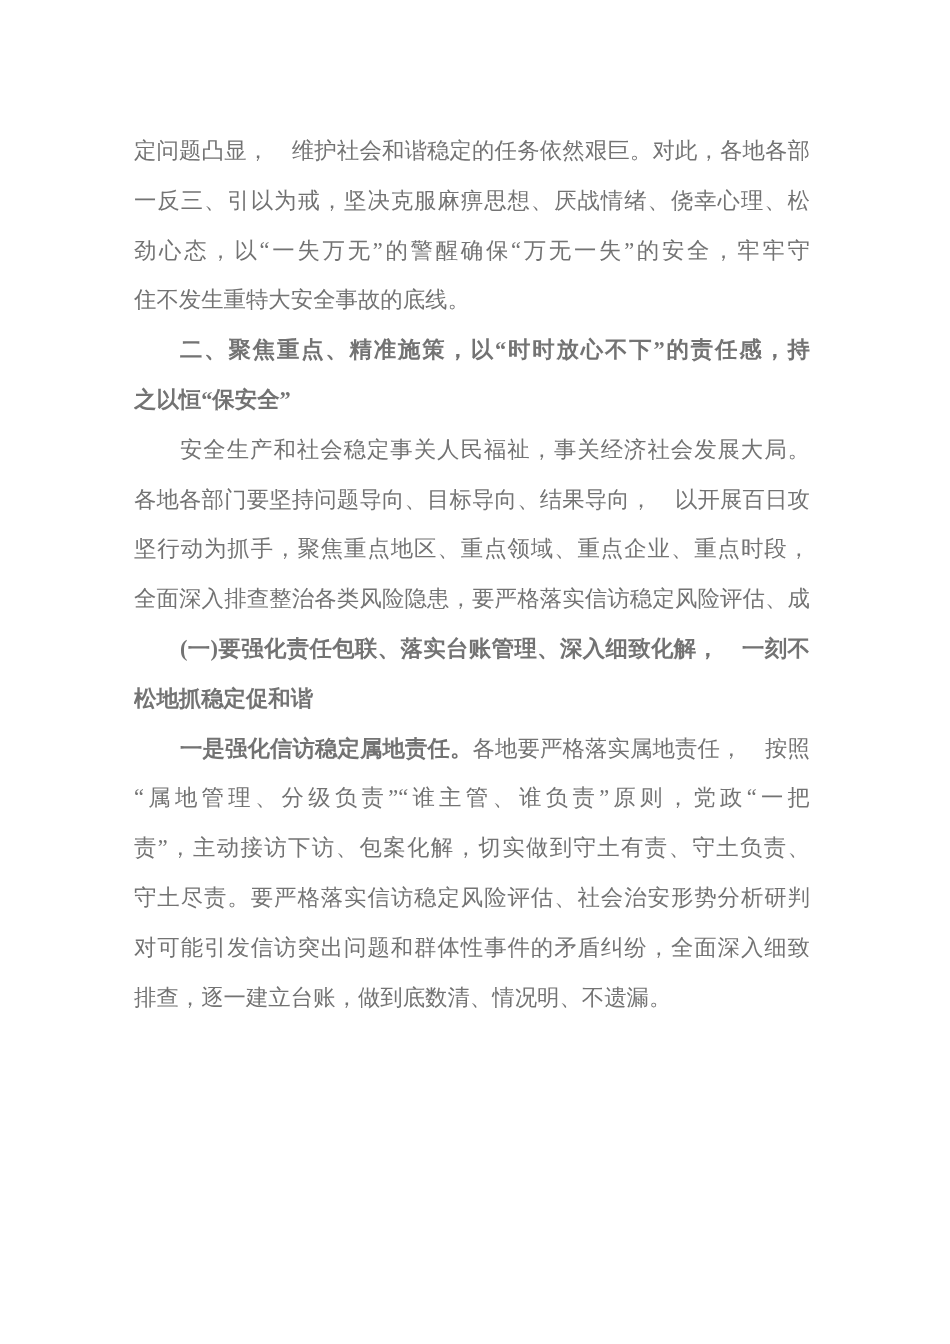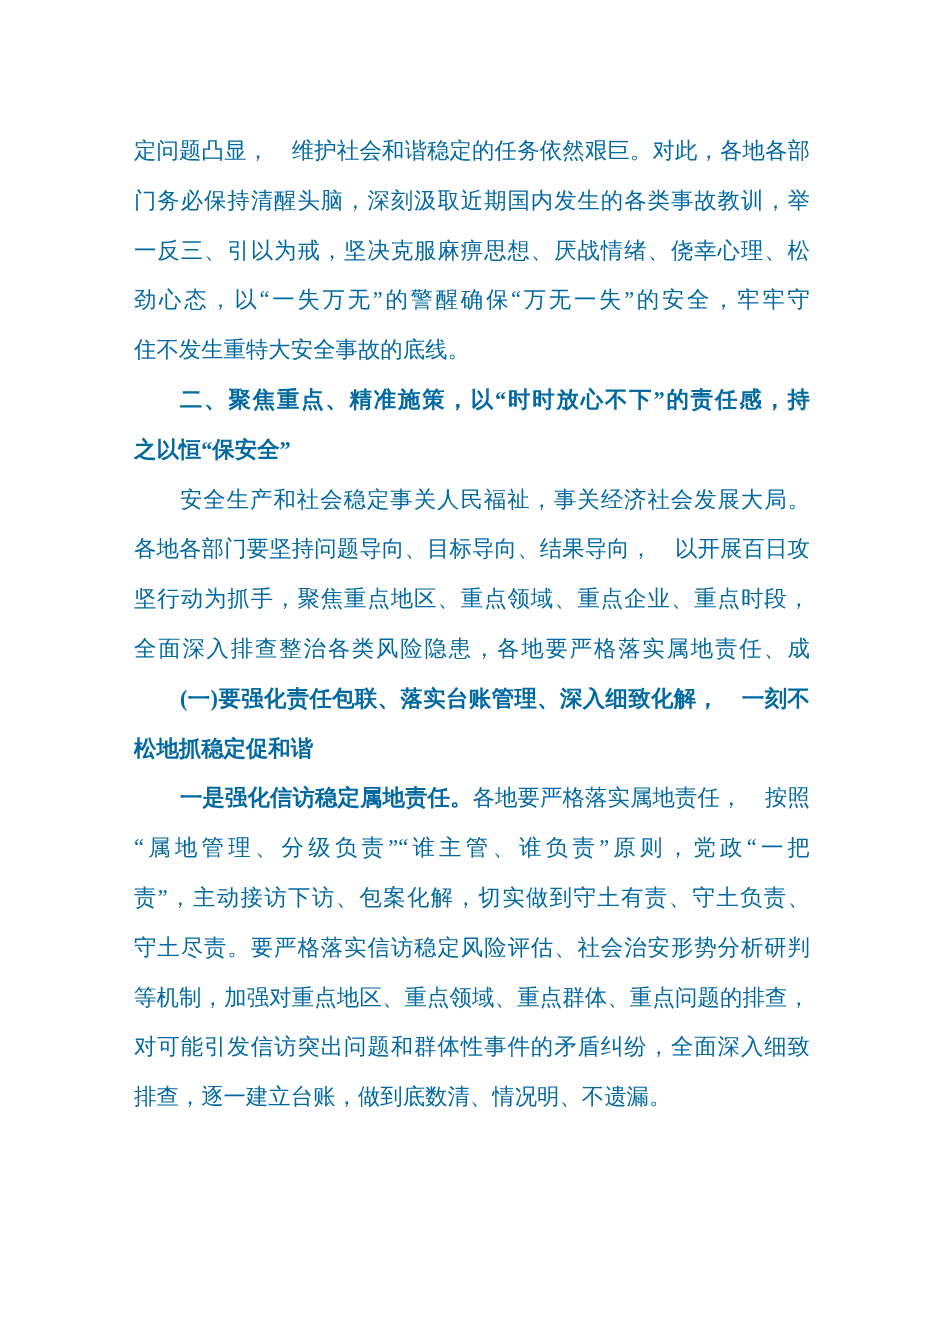--- a/index.html
+++ b/index.html
@@ -18,21 +18,21 @@
     position: absolute;
     left: 134px;
     top: 126px;
     width: 676px;
   }
   .line {
     height: 49.8px;
     line-height: 49.8px;
     font-family: "Liberation Serif", serif;
     font-size: 22.4px;
-    color: #0369a1;
+    color: #737373;
     text-align: justify;
     text-align-last: justify;
     overflow: hidden;
     letter-spacing: 0;
   }
   .line.last {
     text-align: right;
     text-align-last: left;
   }
   .line.indent {
@@ -44,33 +44,31 @@
   .run.bold {
     font-weight: 700;
   }
 </style>
 </head>
 <body>
 
 <div class="page">
   <div class="doc-body">
       <div class="line"><span class="run">定问题凸显，　维护社会和谐稳定的任务依然艰巨。对此，各地各部</span></div>
-      <div class="line"><span class="run">门务必保持清醒头脑，深刻汲取近期国内发生的各类事故教训，举</span></div>
       <div class="line"><span class="run">一反三、引以为戒，坚决克服麻痹思想、厌战情绪、侥幸心理、松</span></div>
       <div class="line"><span class="run">劲心态，以“一失万无”的警醒确保“万无一失”的安全，牢牢守</span></div>
       <div class="line last"><span class="run">住不发生重特大安全事故的底线。</span></div>
       <div class="line indent"><span class="run bold">二、聚焦重点、精准施策，以“时时放心不下”的责任感，持</span></div>
       <div class="line last"><span class="run bold">之以恒“保安全”</span></div>
       <div class="line indent"><span class="run">安全生产和社会稳定事关人民福祉，事关经济社会发展大局。</span></div>
       <div class="line"><span class="run">各地各部门要坚持问题导向、目标导向、结果导向，　以开展百日攻</span></div>
       <div class="line"><span class="run">坚行动为抓手，聚焦重点地区、重点领域、重点企业、重点时段，</span></div>
-      <div class="line"><span class="run">全面深入排查整治各类风险隐患，各地要严格落实属地责任、成</span></div>
+      <div class="line"><span class="run">全面深入排查整治各类风险隐患，要严格落实信访稳定风险评估、成</span></div>
       <div class="line indent"><span class="run bold">(一)要强化责任包联、落实台账管理、深入细致化解，　一刻不</span></div>
       <div class="line last"><span class="run bold">松地抓稳定促和谐</span></div>
       <div class="line indent"><span class="run bold">一是强化信访稳定属地责任。</span><span class="run">各地要严格落实属地责任，　按照</span></div>
       <div class="line"><span class="run">“属地管理、分级负责”“谁主管、谁负责”原则，党政“一把</span></div>
       <div class="line"><span class="run">责”，主动接访下访、包案化解，切实做到守土有责、守土负责、</span></div>
       <div class="line"><span class="run">守土尽责。要严格落实信访稳定风险评估、社会治安形势分析研判</span></div>
-      <div class="line"><span class="run">等机制，加强对重点地区、重点领域、重点群体、重点问题的排查，</span></div>
       <div class="line"><span class="run">对可能引发信访突出问题和群体性事件的矛盾纠纷，全面深入细致</span></div>
       <div class="line last"><span class="run">排查，逐一建立台账，做到底数清、情况明、不遗漏。</span></div>
     </div>
 </div>
 
 </body></html>

